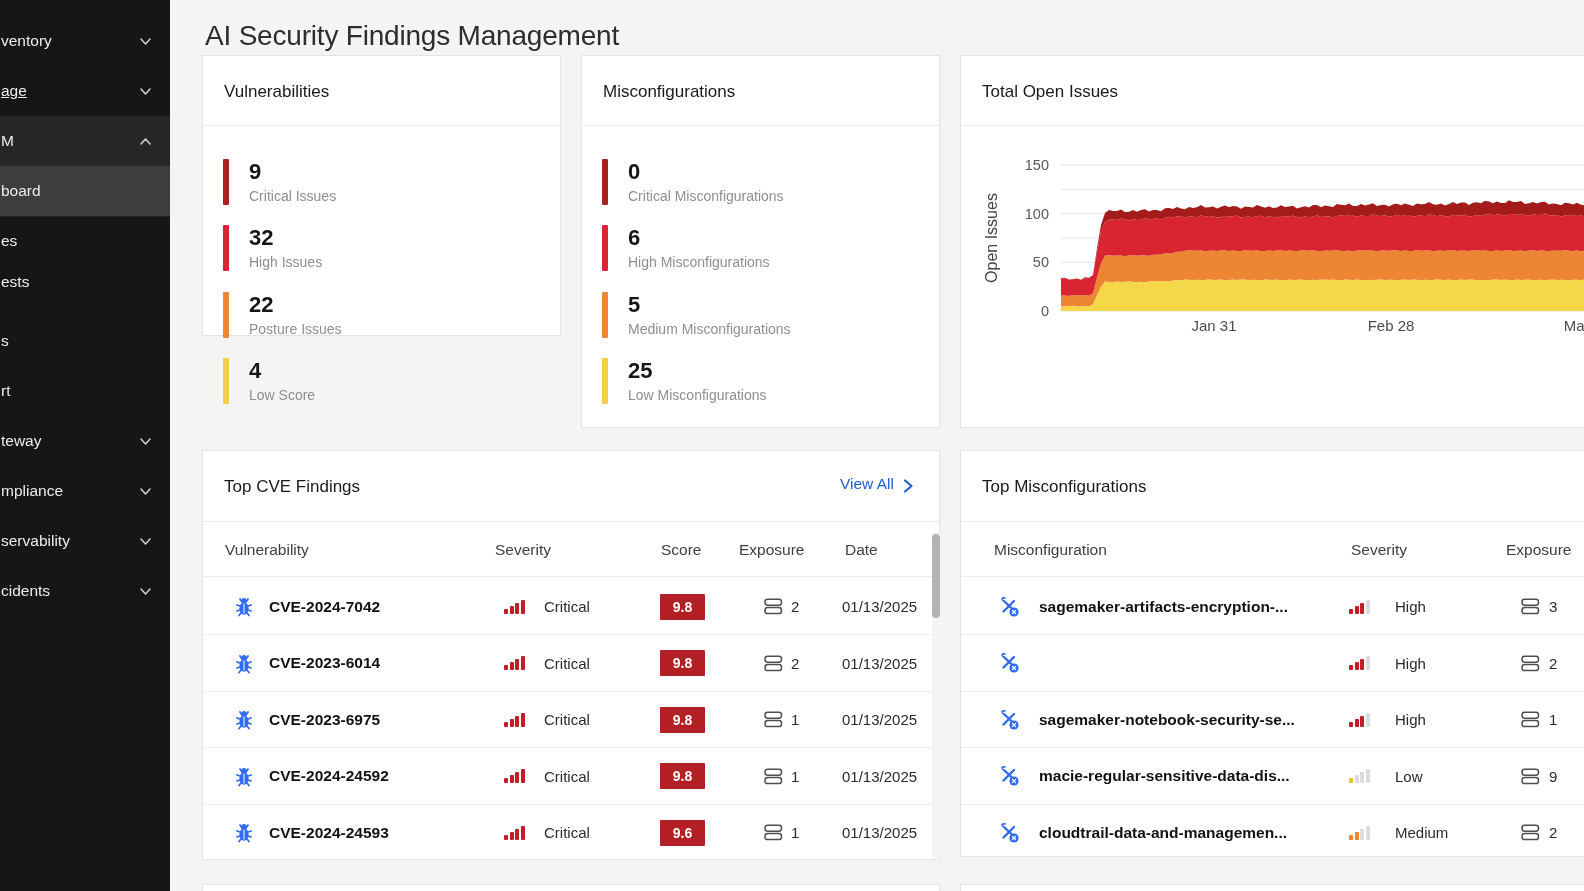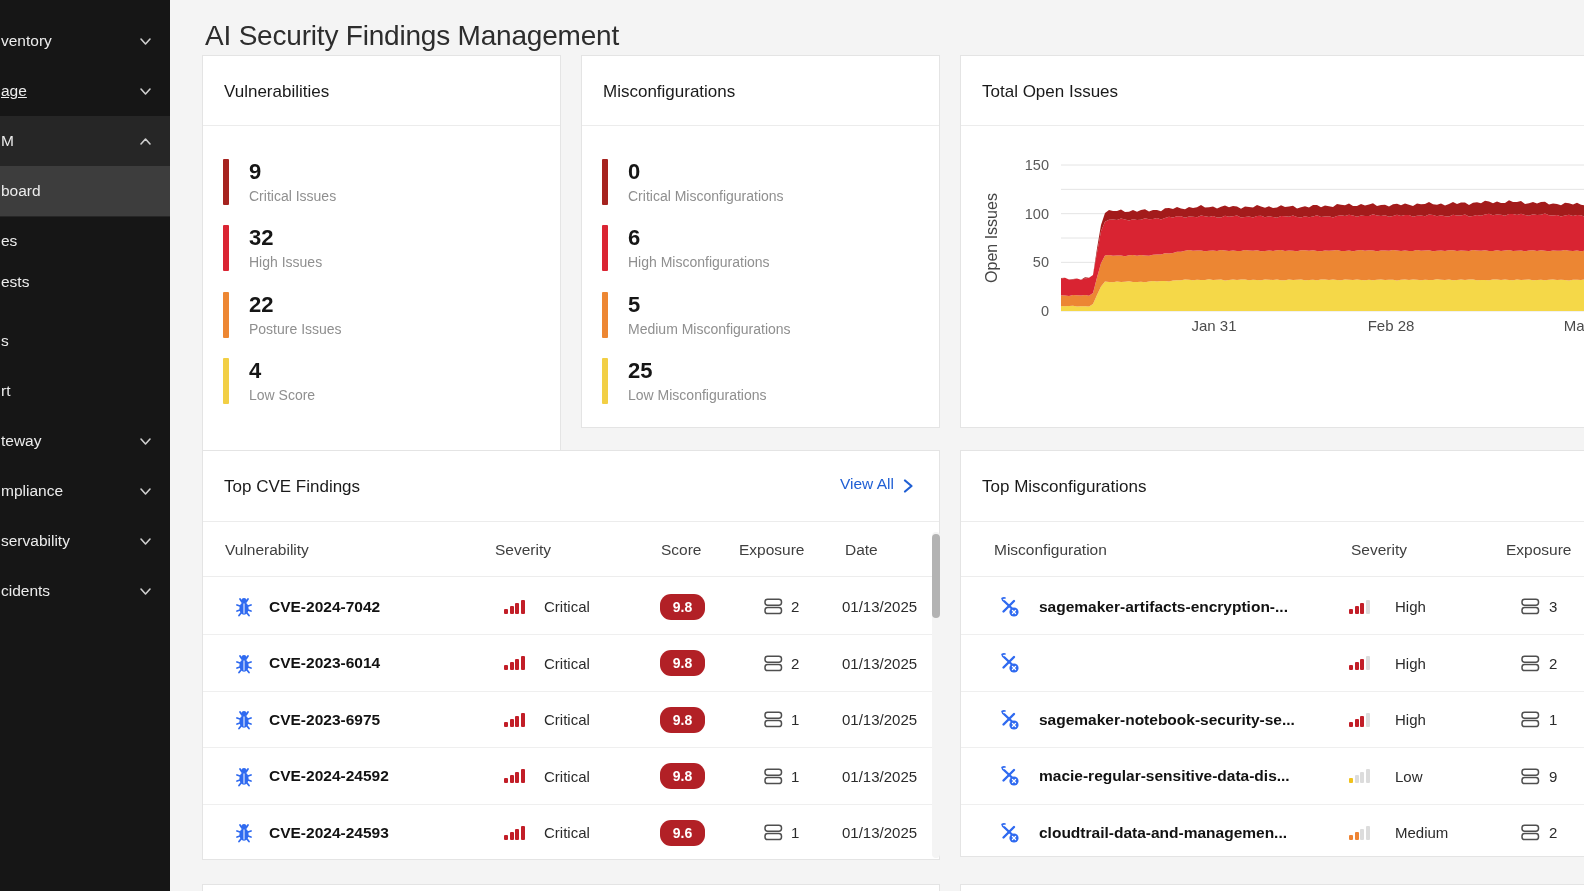--- a/index.html
+++ b/index.html
@@ -34,21 +34,21 @@
   
   .col-header { position:absolute; top:0; height:55px; line-height:55px; font-size:15.5px; color:#3f3f3f; }
   .thead { position:absolute; left:0; right:0; top:71px; height:55px; border-bottom:1px solid #ededed; }
   .trow { position:absolute; left:0; right:0; height:57px; border-bottom:1px solid #efefef; cursor:pointer; }
   .trow.last { border-bottom:none; }
   .cell { position:absolute; top:0; height:57px; display:flex; align-items:center; }
   .cname { font-size:15.5px; font-weight:700; color:#121212; white-space:nowrap; }
   .ctext { font-size:15px; color:#2b2b2b; }
   .sevbars { display:inline-flex; align-items:flex-end; gap:1.5px; }
   .sevbars i { display:block; width:4px; border-radius:1px; }
-  .score-badge { width:45px; height:26px; border-radius:11px; color:#fff; font-size:14px; font-weight:700;
+  .score-badge { width:45px; height:26px; border-radius:1px; color:#fff; font-size:14px; font-weight:700;
                  display:flex; align-items:center; justify-content:center; }
   .view-all { position:absolute; right:24px; top:24px; display:flex; align-items:flex-end; gap:9px; cursor:pointer; }
   .view-all span { font-size:15.5px; color:#2160d4; }
   
   .vscroll-track { position:absolute; width:8px; background:#f4f4f4; border-radius:4px; }
   .vscroll-thumb { position:absolute; left:0; width:8px; background:#b3b3b3; border-radius:4px; cursor:pointer; }
   
   #issues-chart { position:absolute; left:0; top:85px; }
   .sliver { border-bottom:none; }
 </style>
@@ -113,21 +113,21 @@
         <span class="lbl">cidents</span>
         <svg class="chev" width="15" height="15" viewBox="0 0 15 15">
           <polyline points="3,5 7.5,10 12,5" fill="none" stroke="#cfcfcf" stroke-width="1.6" stroke-linecap="round" stroke-linejoin="round"></polyline>
         </svg>
       </div>
     </nav>
 </aside>
 
 <h1 class="page-title">AI Security Findings Management</h1>
 
-<section class="card" style="left:202px; top:55px; width:359px; height:467px;">
+<section class="card" style="left:202px; top:55px; width:359px; height:281px;">
   <div class="card-header">
     <div class="card-title">Vulnerabilities</div>
   </div>
   <div id="vuln-metrics">
       <div class="metric" style="top: 103px;">
         <div class="metric-bar" style="background: rgb(166, 35, 31);"></div>
         <div class="metric-text">
           <div class="metric-value">9</div>
           <div class="metric-label">Critical Issues</div>
         </div>

